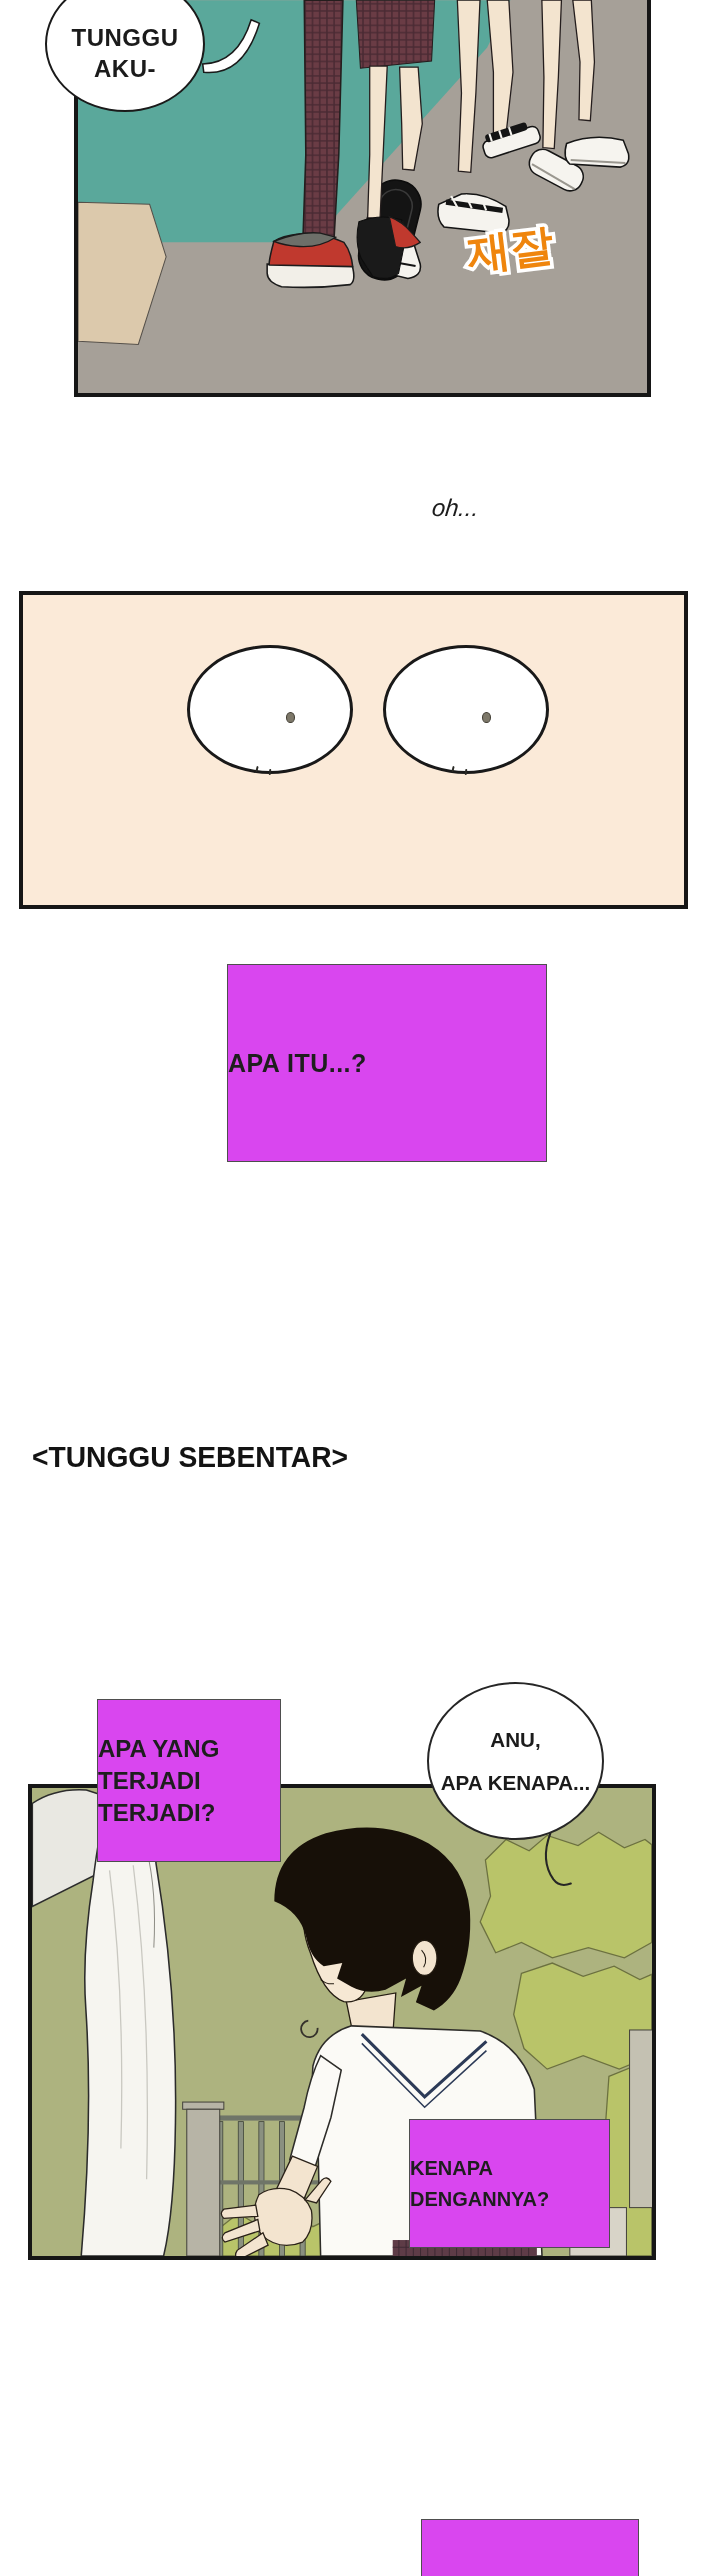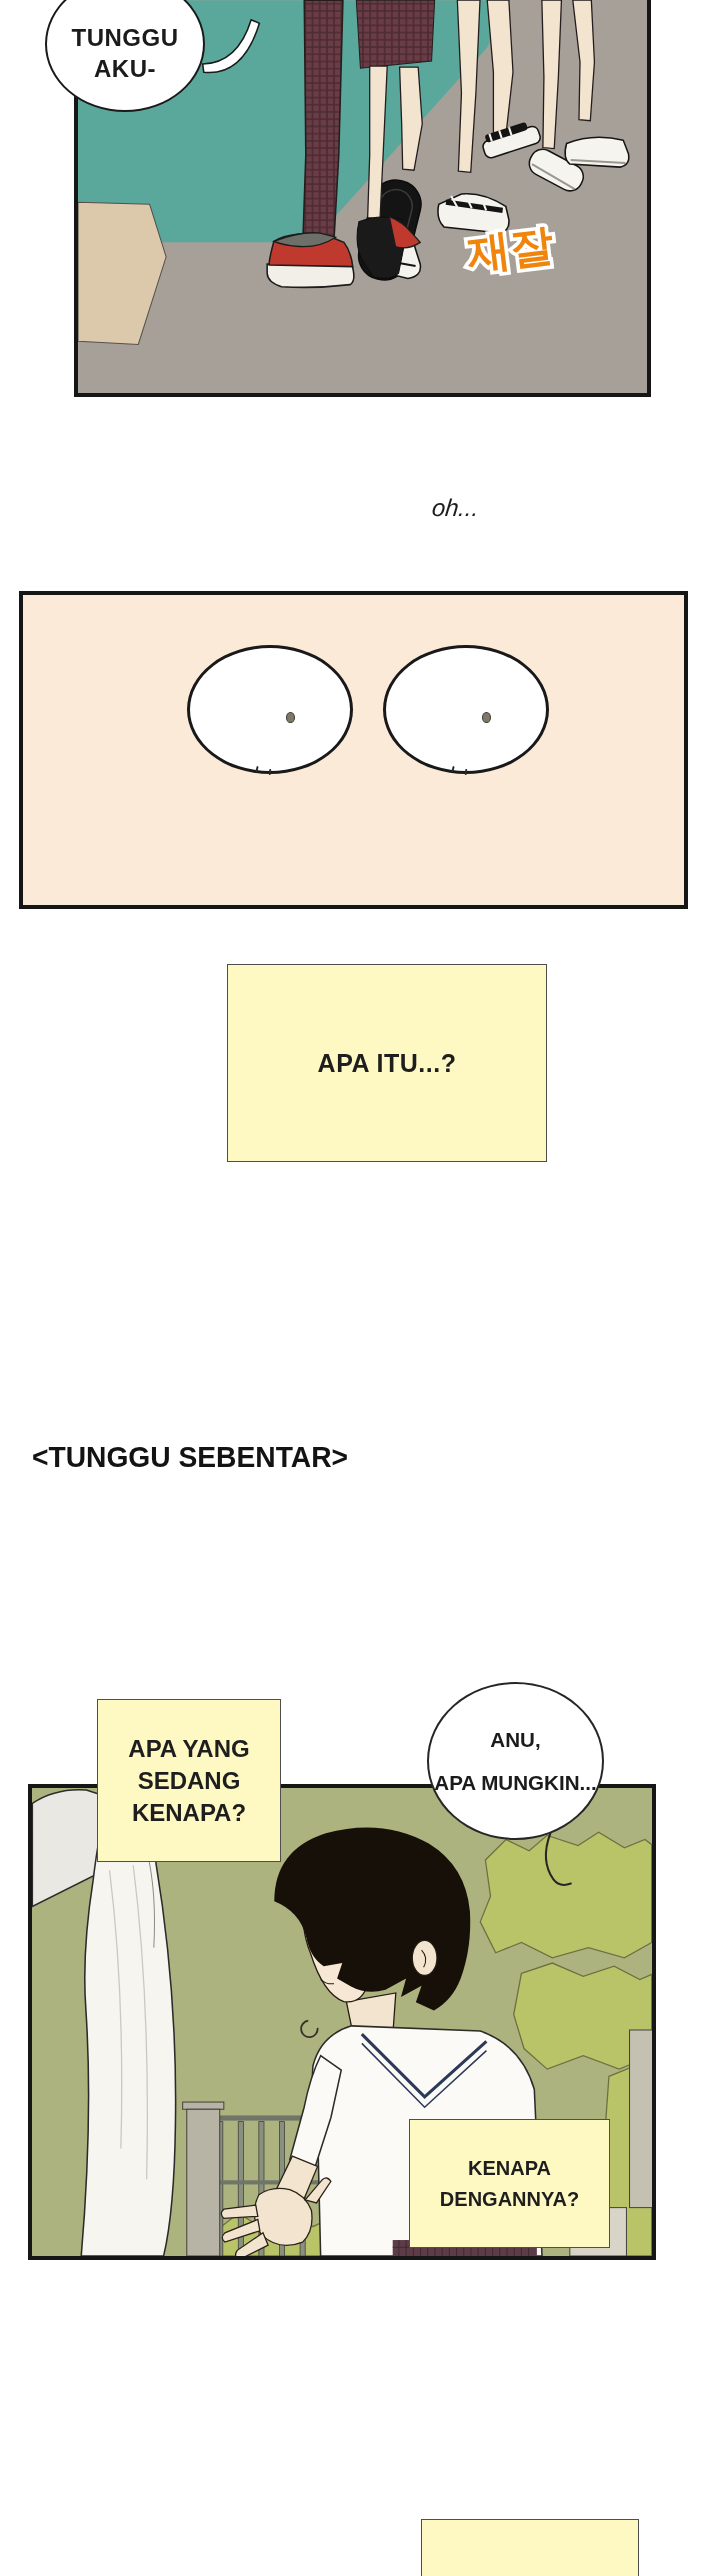--- a/index.html
+++ b/index.html
@@ -13,22 +13,22 @@
   .abs{position:absolute;}
   
   .panel{position:absolute;overflow:hidden;background:#fff;}
   #panel1{left:74px;top:0;width:569px;height:393px;
           border-left:4.1px solid #161616;border-right:4.1px solid #161616;border-bottom:4.1px solid #161616;
           background:#a6a098;}
   #panel2{left:18.5px;top:591px;width:661px;height:310px;border:4.1px solid #161616;background:#fbead8;}
   #panel3{left:28px;top:1784px;width:620px;height:468px;border:4.1px solid #161616;background:#adb37f;}
   
   .caption-box{
-    position:absolute;background:#fef9c3;border:1.5px solid #4e4e4e;
-    display:flex;flex-direction:column;align-items:center;justify-content:center;
+    position:absolute;background:#d946ef;border:1.5px solid #4e4e4e;
+    display:flex;flex-direction:column;align-items:flex-start;justify-content:center;
     text-align:center;color:#1e1e1e;z-index:6;
   }
   .caption-box .ln{display:block;}
   .bubble{
     position:absolute;background:#ffffff;border-radius:50%;
     display:flex;flex-direction:column;align-items:center;justify-content:center;
     text-align:center;color:#1b1b1b;z-index:6;
   }
   #bubble-kalau{left:45px;top:-24px;width:160px;height:136px;border:2.6px solid #1a1a1a;
     font-size:24px;line-height:31px;font-weight:600;letter-spacing:0.5px;padding-top:17.5px;box-sizing:border-box;z-index:7;}
@@ -153,27 +153,27 @@
 
   <div id="box-apa-itu" class="caption-box">
     <span class="ln">APA ITU...?</span>
   </div>
 
   <div id="tunggu-text" class="abs">&lt;TUNGGU SEBENTAR&gt;</div>
 
 
   <div id="box-terjadi" class="caption-box">
     <span class="ln">APA YANG</span>
-    <span class="ln">SEDANG</span>
-    <span class="ln">KENAPA?</span>
+    <span class="ln">TERJADI</span>
+    <span class="ln">TERJADI?</span>
   </div>
 
   <div id="bubble-anu" class="bubble">
     <span class="ln">ANU,</span>
-    <span class="ln">APA MUNGKIN...</span>
+    <span class="ln">APA KENAPA...</span>
   </div>
   <svg class="abs" style="left:536px;top:1832px;z-index:5;" width="41" height="57" viewBox="0 0 80 110">
     <path d="M28,2 Q8,55 34,92 Q46,108 68,100" fill="none" stroke="#262626" stroke-width="4" stroke-linecap="round"></path>
   </svg>
 
   <div id="panel3" class="panel">
     <svg width="620" height="468" viewBox="0 0 1203 909">
       <rect width="1203" height="909" fill="#adb37f"></rect>
 
       <g>

